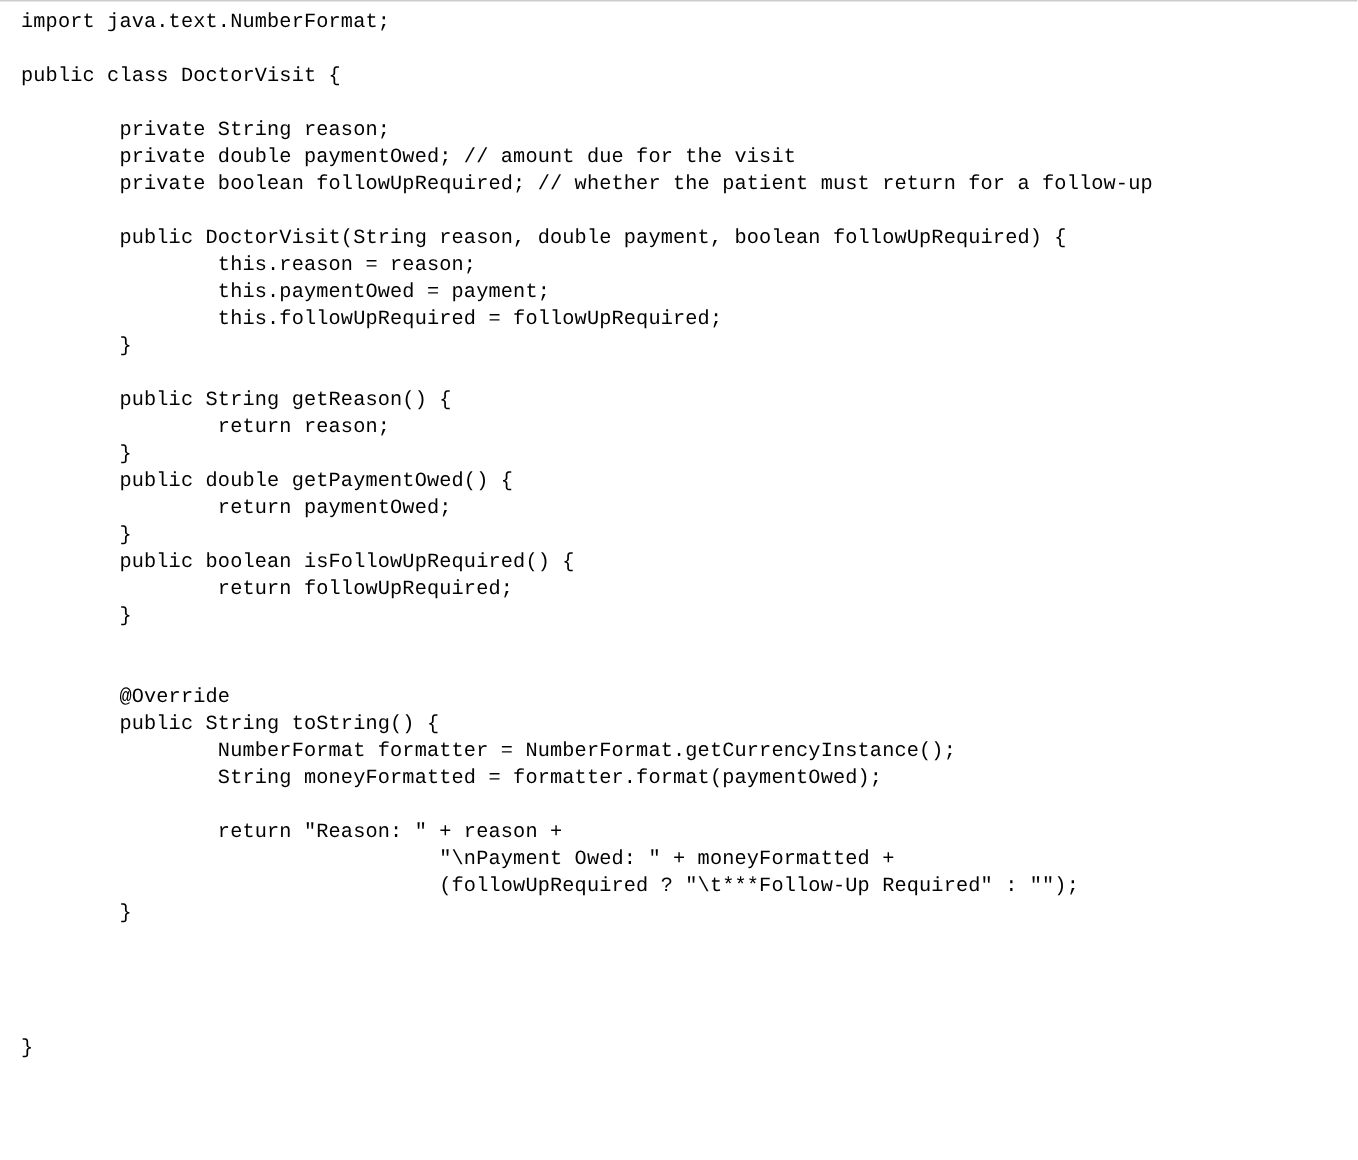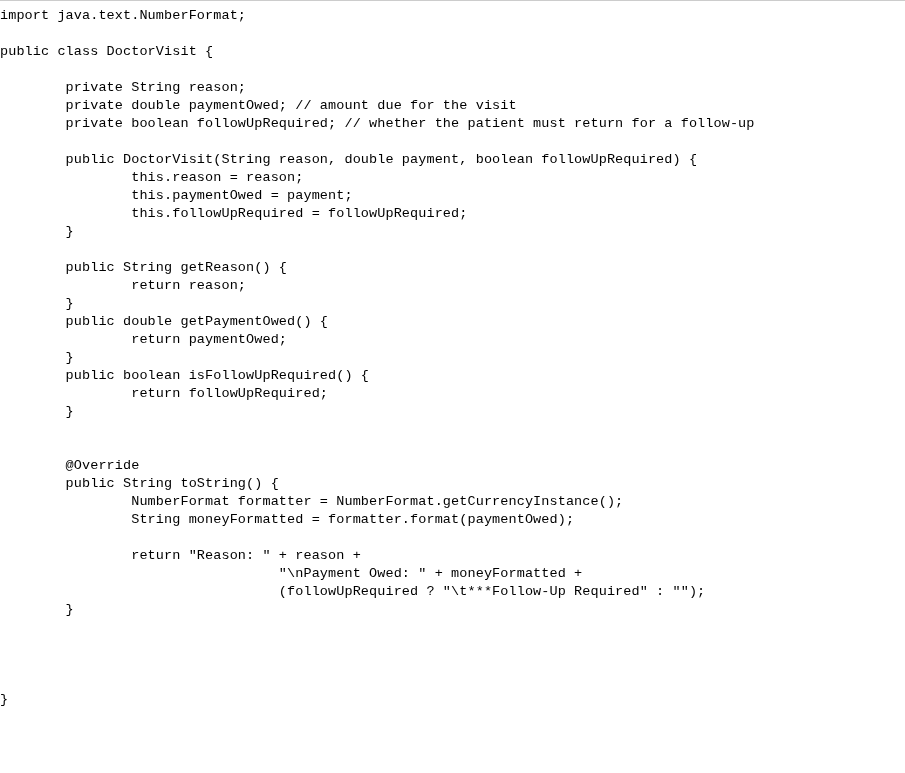--- a/index.html
+++ b/index.html
@@ -10,21 +10,21 @@
     height: 773px;
     overflow: hidden;
   }
   .top-border {
     border-top: 1px solid #cccccc;
     width: 100%;
     height: 0;
   }
   pre.code {
     margin: 0;
-    padding: 6px 0 0 0;
+    padding: 6px 0 0 14px;
     font-family: Consolas, "Courier New", monospace;
     font-size: 13.5px;
     line-height: 18px;
     color: #000000;
     white-space: pre;
     letter-spacing: 0.1px;
   }
 </style>
 </head>
 <body>

